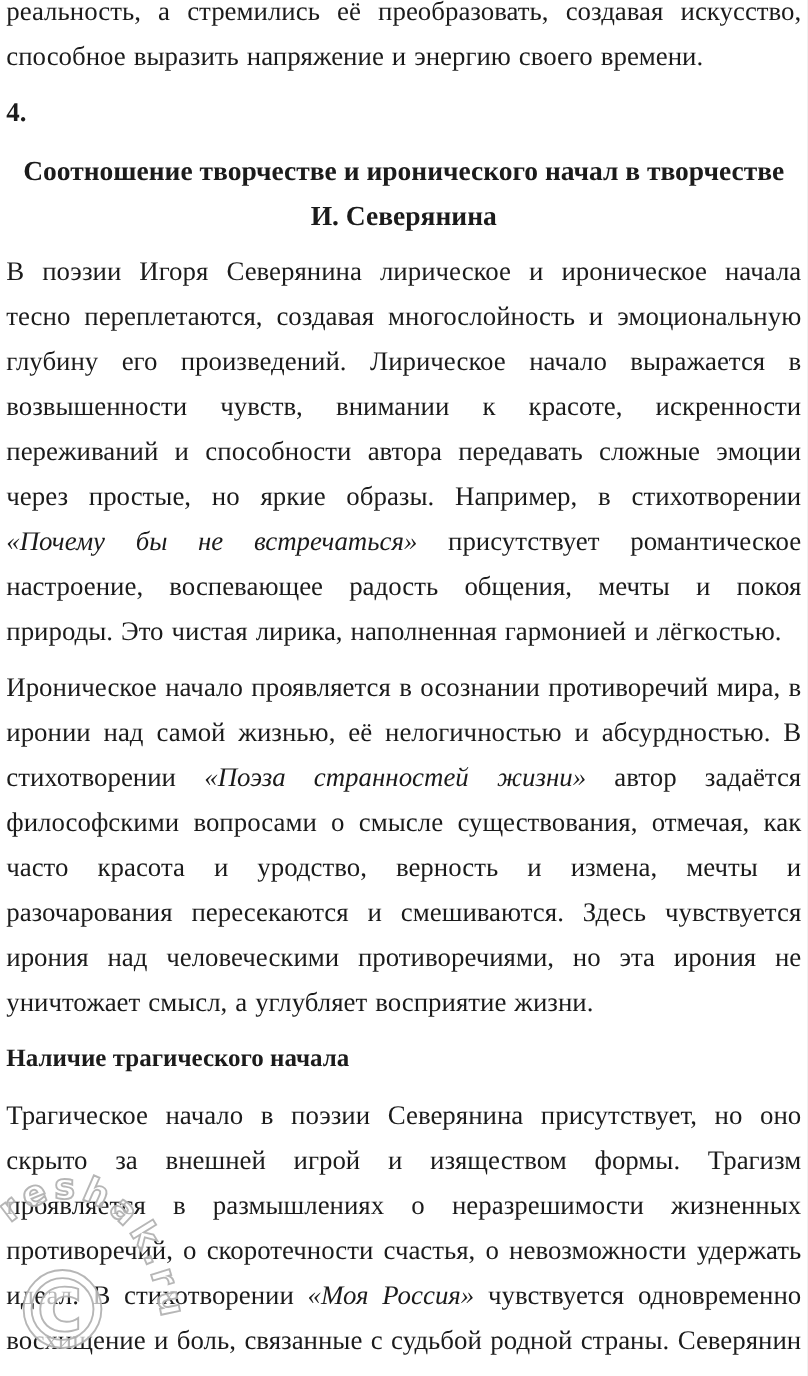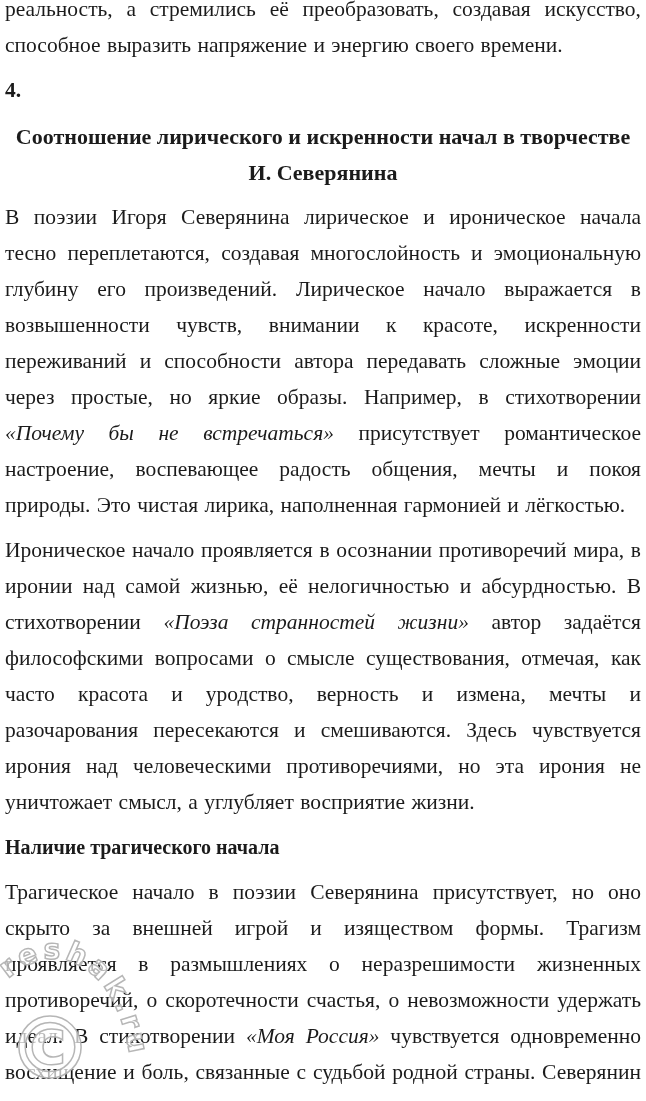--- a/index.html
+++ b/index.html
@@ -73,21 +73,21 @@
 </head>
 <body>
 
 <div class="page">
   <div class="content">
 
     <p class="para"><span>реальность, а стремились её преобразовать, создавая искусство, способное выразить напряжение и энергию своего времени.</span></p>
 
     <p class="section-number">4.</p>
 
-    <h1 class="section-title">Соотношение лирического и искренности начал в творчестве И. Северянина</h1>
+    <h1 class="section-title">Соотношение творчестве и иронического начал в творчестве И. Северянина</h1>
 
     <p class="para"><span>В поэзии Игоря Северянина лирическое и ироническое начала тесно переплетаются, создавая многослойность и эмоциональную глубину его произведений. Лирическое начало выражается в возвышенности чувств, внимании к красоте, искренности переживаний и способности автора передавать сложные эмоции через простые, но яркие образы. Например, в стихотворении </span><em>«Почему бы не встречаться»</em><span> присутствует романтическое настроение, воспевающее радость общения, мечты и покоя природы. Это чистая лирика, наполненная гармонией и лёгкостью.</span></p>
 
     <p class="para"><span>Ироническое начало проявляется в осознании противоречий мира, в иронии над самой жизнью, её нелогичностью и абсурдностью. В стихотворении </span><em>«Поэза странностей жизни»</em><span> автор задаётся философскими вопросами о смысле существования, отмечая, как часто красота и уродство, верность и измена, мечты и разочарования пересекаются и смешиваются. Здесь чувствуется ирония над человеческими противоречиями, но эта ирония не уничтожает смысл, а углубляет восприятие жизни.</span></p>
 
     <h2 class="subheading">Наличие трагического начала</h2>
 
     <p class="para"><span>Трагическое начало в поэзии Северянина присутствует, но оно скрыто за внешней игрой и изяществом формы. Трагизм проявляется в размышлениях о неразрешимости жизненных противоречий, о скоротечности счастья, о невозможности удержать идеал. В стихотворении </span><em>«Моя Россия»</em><span> чувствуется одновременно восхищение и боль, связанные с судьбой родной страны. Северянин видит её мощь,</span></p>
 
   </div>

